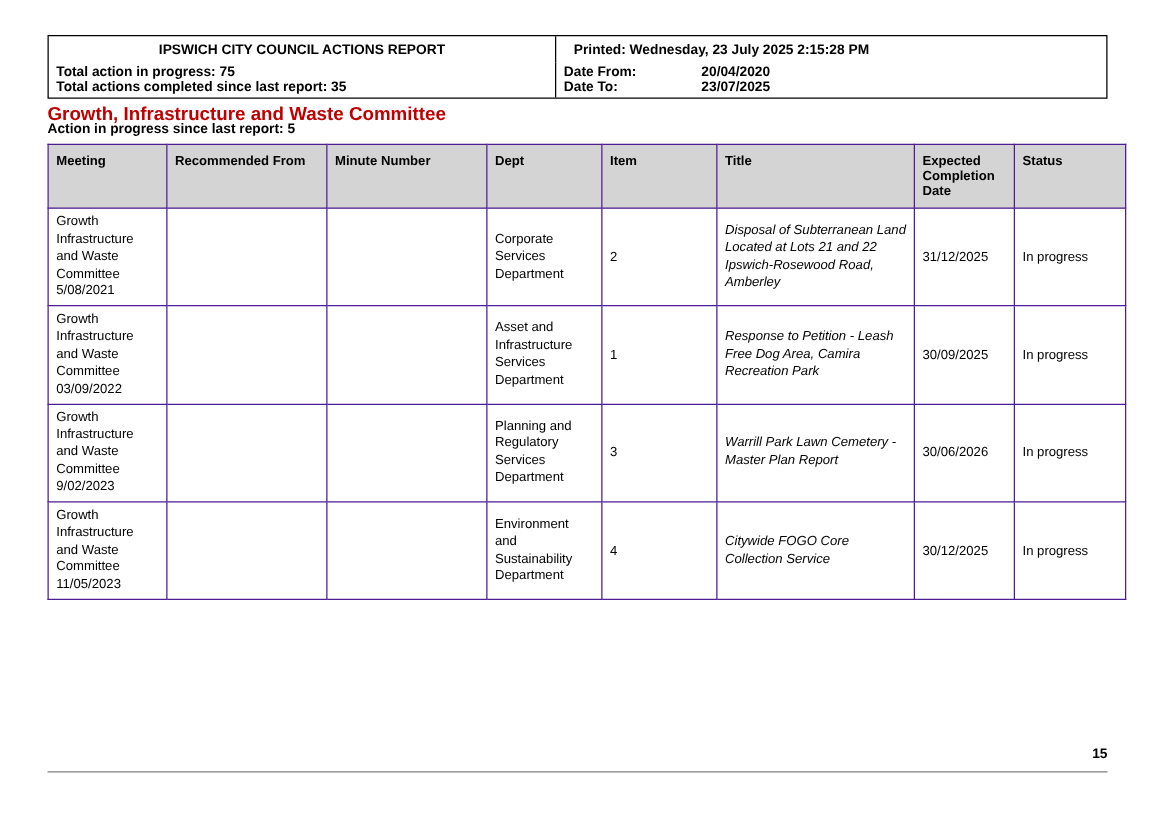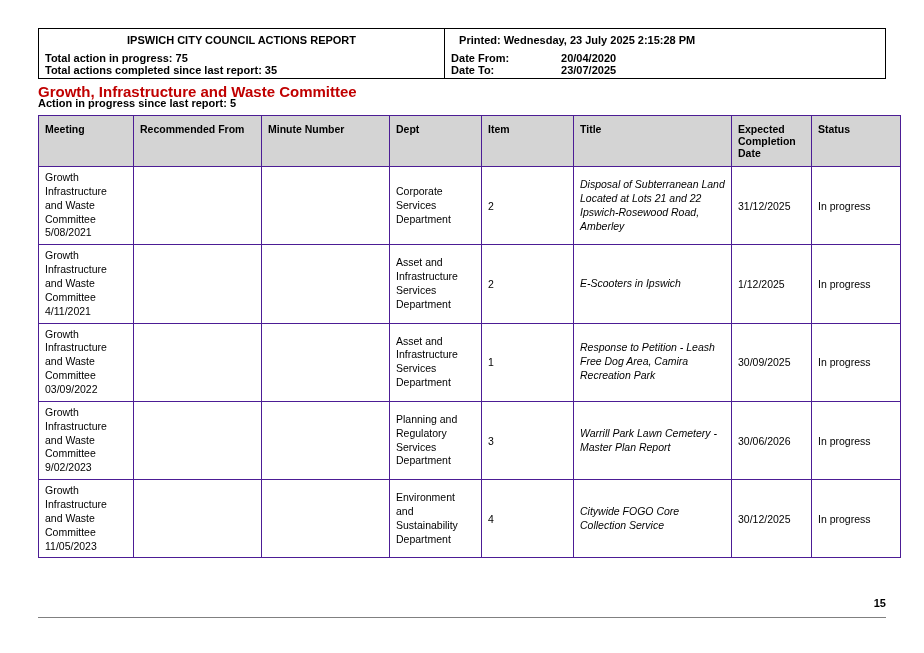--- a/index.html
+++ b/index.html
@@ -216,30 +216,20 @@
           <td class="meeting">Growth Infrastructure and Waste Committee 5/08/2021</td>
           <td></td>
           <td></td>
           <td class="dept">Corporate Services Department</td>
           <td>2</td>
           <td class="title">Disposal of Subterranean Land Located at Lots 21 and 22 Ipswich-Rosewood Road, Amberley</td>
           <td>31/12/2025</td>
           <td>In progress</td>
         </tr>
         <tr>
-          <td class="meeting">Growth Infrastructure and Waste Committee 4/11/2021</td>
-          <td></td>
-          <td></td>
-          <td class="dept">Asset and Infrastructure Services Department</td>
-          <td>2</td>
-          <td class="title">E-Scooters in Ipswich</td>
-          <td>1/12/2025</td>
-          <td>In progress</td>
-        </tr>
-        <tr>
           <td class="meeting">Growth Infrastructure and Waste Committee 03/09/2022</td>
           <td></td>
           <td></td>
           <td class="dept">Asset and Infrastructure Services Department</td>
           <td>1</td>
           <td class="title">Response to Petition - Leash Free Dog Area, Camira Recreation Park</td>
           <td>30/09/2025</td>
           <td>In progress</td>
         </tr>
         <tr>

